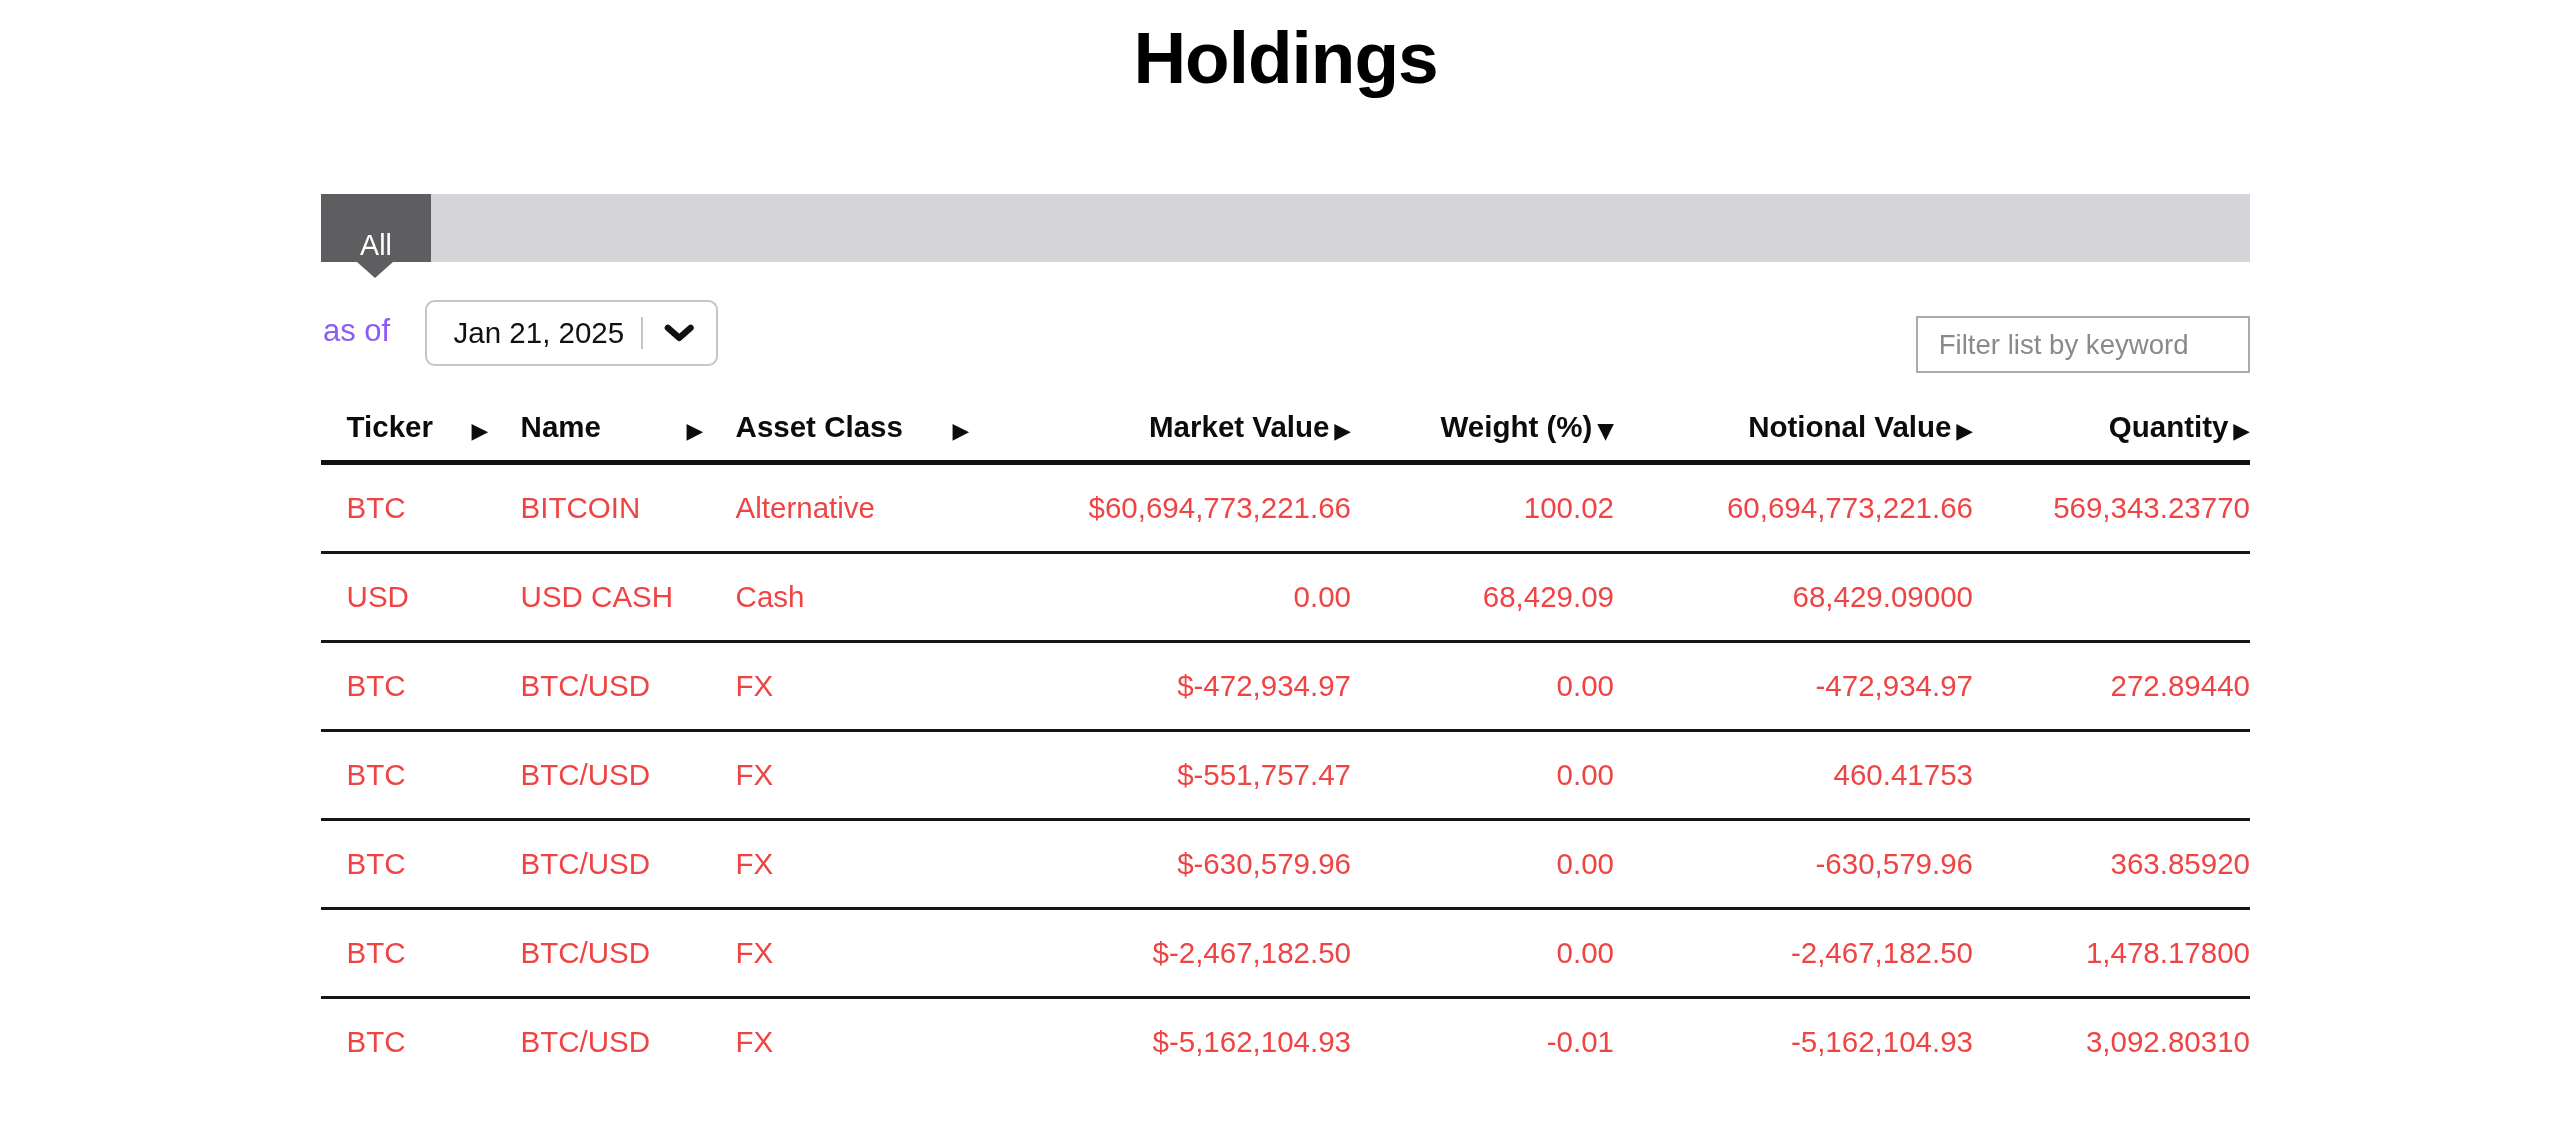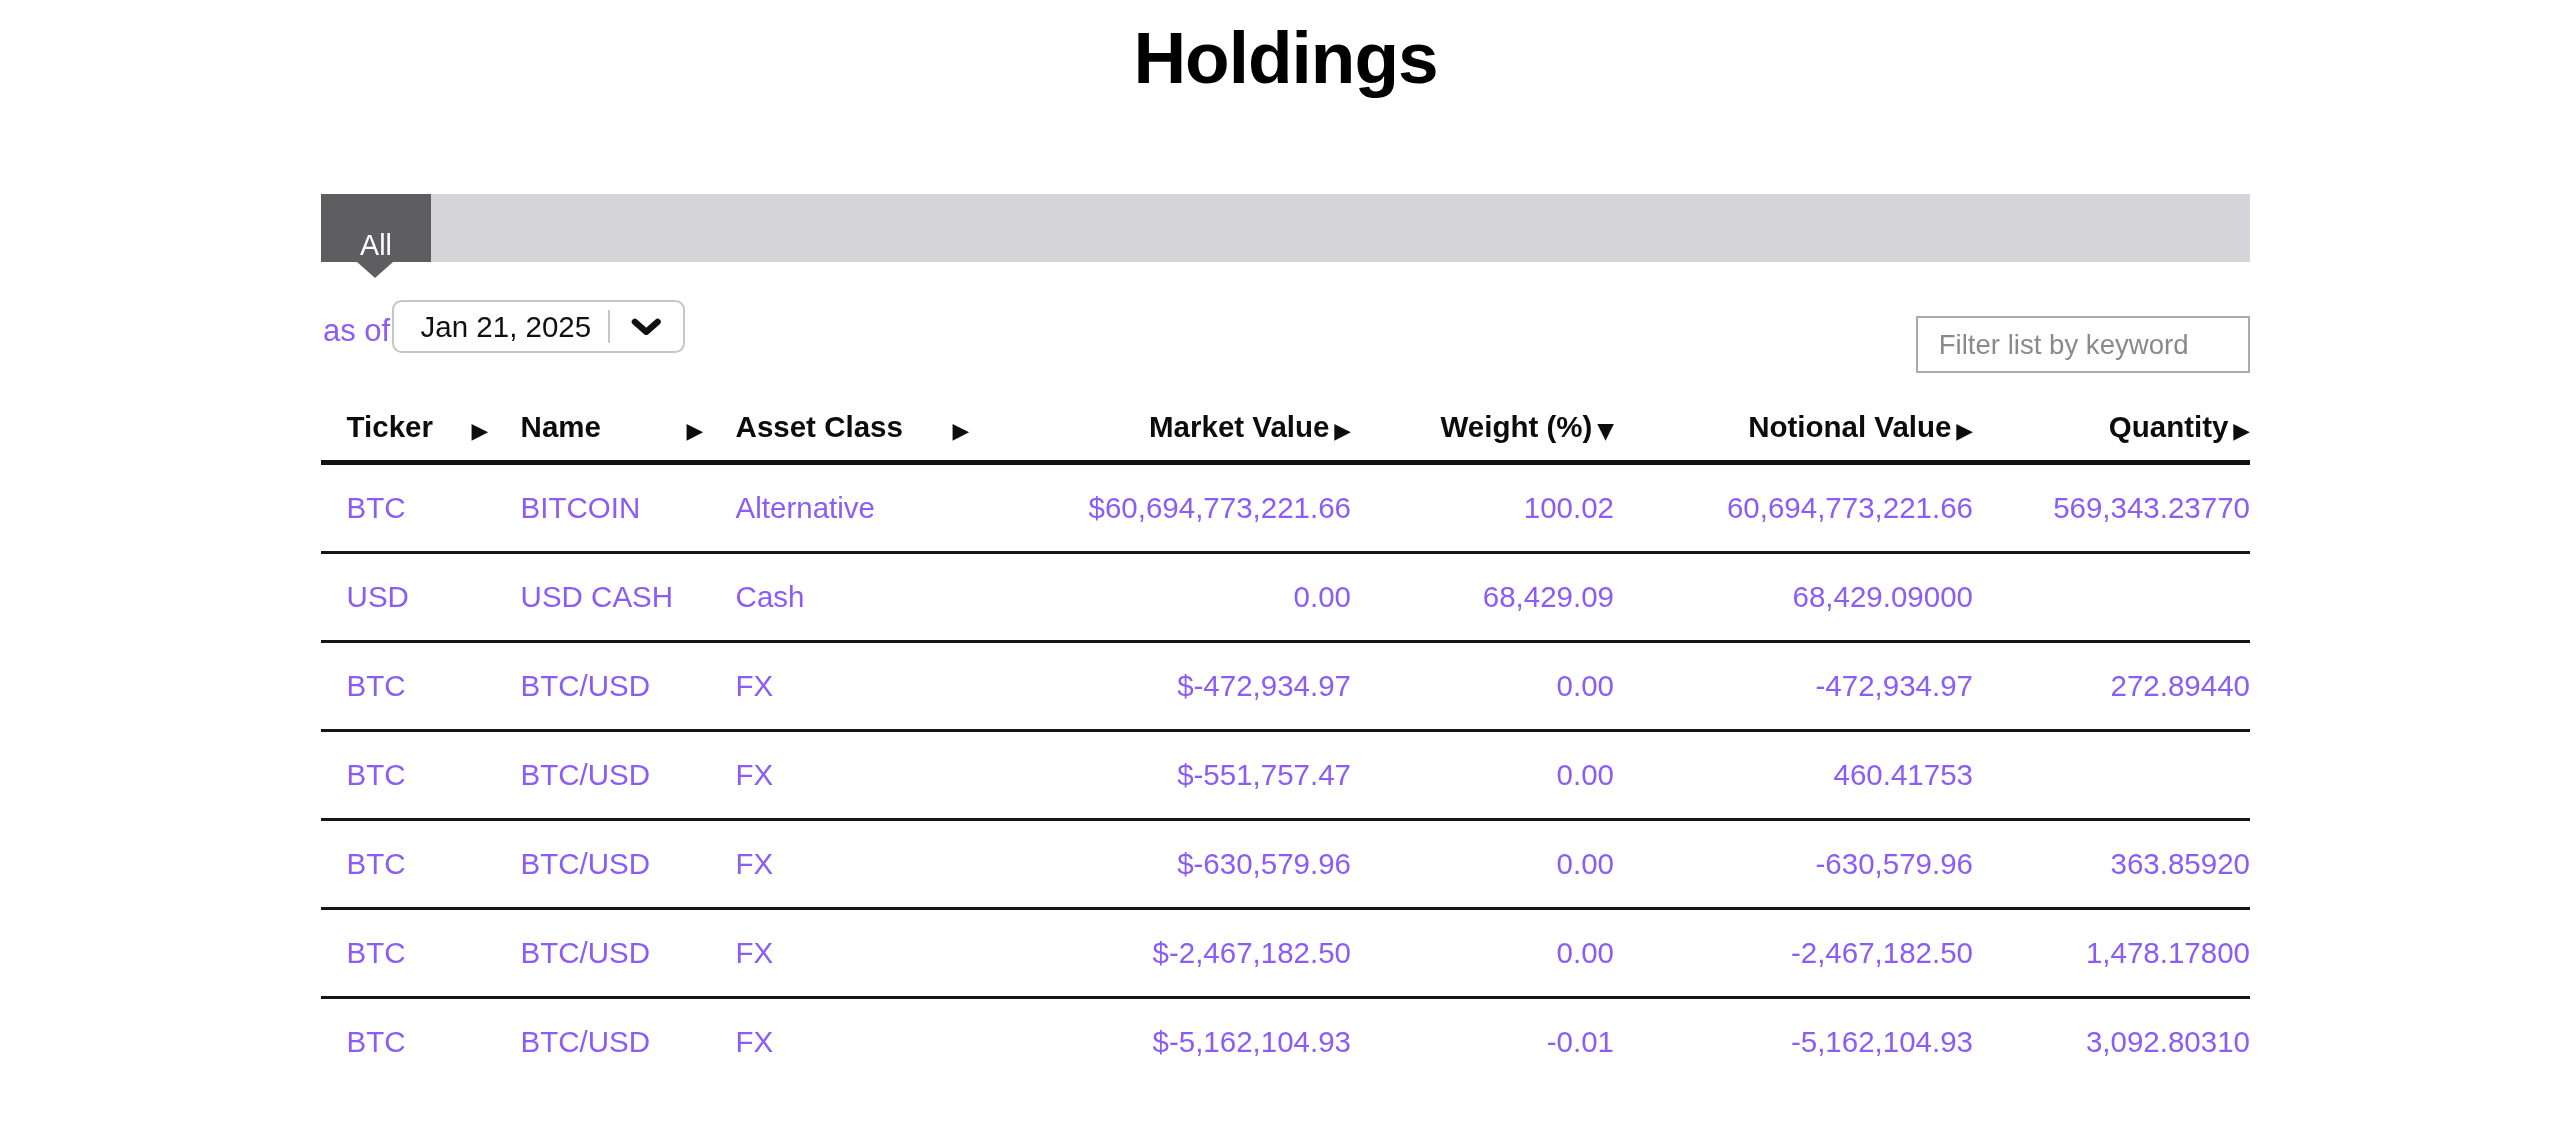--- a/index.html
+++ b/index.html
@@ -27,21 +27,21 @@
   .tab-pointer{
     position:absolute;top:68px;left:50%;margin-left:-18.7px;width:0;height:0;
     border-left:18.7px solid transparent;border-right:18.7px solid transparent;
     border-top:16.7px solid #5e5e60;
   }
 
   
   .controls{position:absolute;top:300px;left:0;width:100%;height:59px;}
   .asof-label{position:absolute;left:2px;top:12.8px;font-size:31px;color:#8b5cf6;}
   .date-btn{
-    position:absolute;left:71px;top:0;width:293px;height:53px;box-sizing:border-box;
+    position:absolute;left:104px;top:0;width:293px;height:66px;box-sizing:border-box;
     background:#fff;border:2px solid #c6c6c6;border-radius:9.8px;
     display:flex;align-items:center;padding:0 21.7px 0 26.6px;
     font-family:inherit;font-size:29.5px;color:#111;cursor:pointer;
   }
   .date-divider{margin-left:auto;width:2px;height:32.5px;background:#c6c6c6;}
   .date-chevron{margin-left:20.7px;display:block;}
   .filter-input{
     position:absolute;right:0;top:16px;width:334px;height:57px;box-sizing:border-box;
     border:2px solid #ababab;border-radius:0;background:#fff;
     font-family:inherit;font-size:27.6px;color:#444;padding:0 11.8px 0 20.7px;outline:none;
@@ -63,21 +63,21 @@
   .th.right{justify-content:flex-end;}
   .thead .th:nth-child(1){padding-left:25.6px;padding-right:7.9px;}
   .thead .th:nth-child(2){padding-left:24.6px;padding-right:7.9px;}
   .thead .th:nth-child(3){padding-left:24.6px;padding-right:3.9px;}
   .sort-arrow{
     font-family:"DejaVu Sans",sans-serif;font-size:21.7px;line-height:1;
     position:relative;top:-3px;
   }
   .th.right .sort-arrow{margin-left:4.9px;}
 
-  .tr{height:86px;border-bottom:3px solid #161616;align-items:center;font-size:29.5px;color:#8b5cf6;}
+  .tr{height:86px;border-bottom:3px solid #161616;align-items:center;font-size:29.5px;color:#ef4444;}
   .tr:last-child{border-bottom:none;}
   .td{white-space:nowrap;}
   .td.left{text-align:left;}
   .td.right{text-align:right;}
   .tr .td:nth-child(1){padding-left:25.6px;}
   .tr .td:nth-child(2){padding-left:24.6px;}
   .tr .td:nth-child(3){padding-left:24.6px;}
 </style>
 </head>
 <body>

